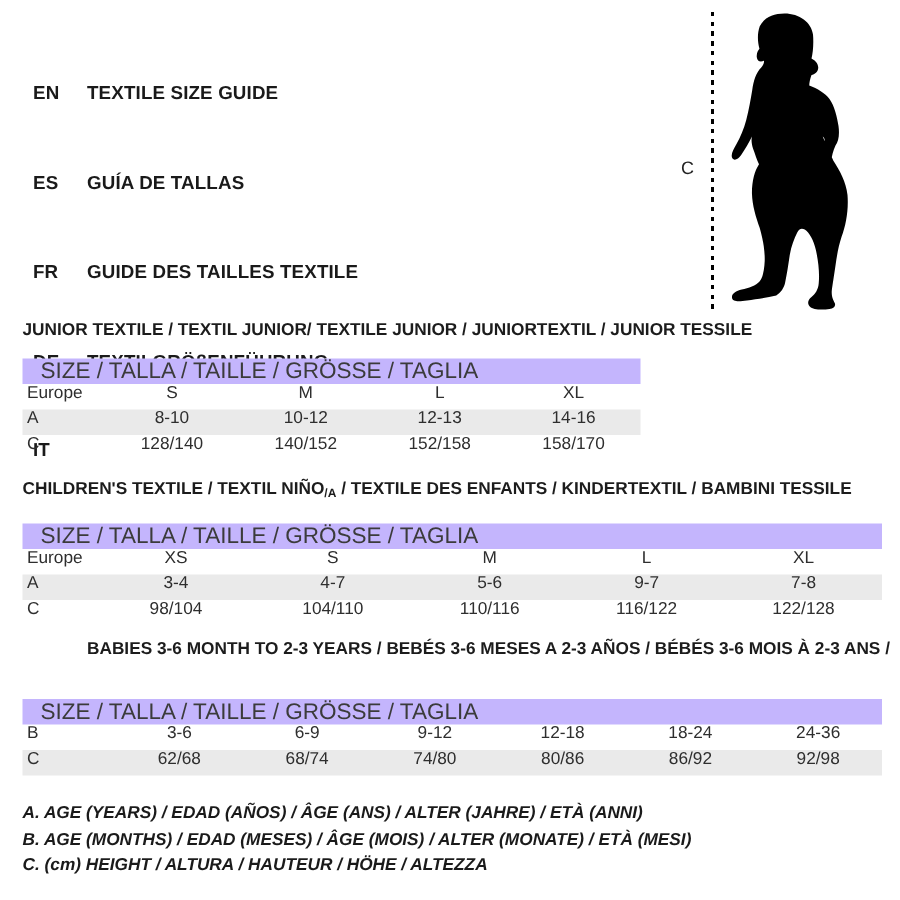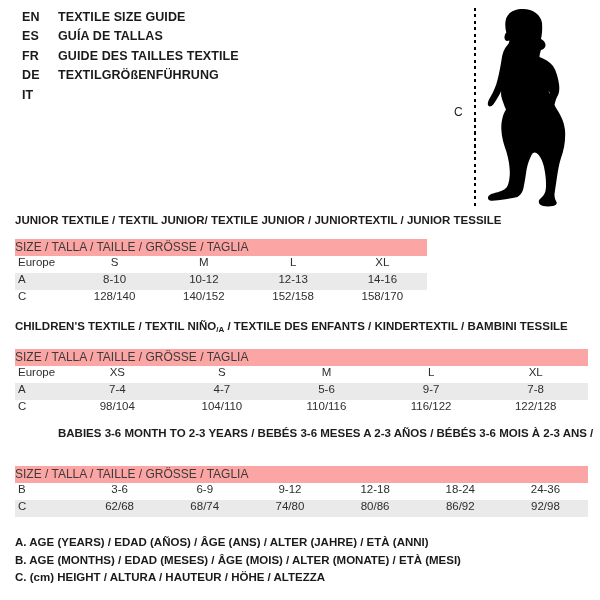--- a/index.html
+++ b/index.html
@@ -4,50 +4,50 @@
 <style>
   * { margin:0; padding:0; box-sizing:border-box; }
   html,body { background:#fff; }
   #page {
     position:relative; width:600px; height:600px; background:#ffffff;
     font-family:"Liberation Sans", sans-serif; color:#1a1a1a; overflow:hidden;
   }
 
   
   #langs { position:absolute; left:22px; top:10px; }
-  .lang-row { display:flex; height:19.4px; align-items:flex-start; font-weight:bold; font-size:12.5px; letter-spacing:0.1px; }
+  .lang-row { display:flex; height:19.4px; align-items:flex-end; font-weight:bold; font-size:12.5px; letter-spacing:0.1px;margin-top:40px; }
   .lang-code { width:36px; }
 
   
   #figure { position:absolute; left:440px; top:0; width:160px; height:215px; }
   #measure-line { position:absolute; left:34px; top:8px; width:2px; height:199px;
     background:repeating-linear-gradient(to bottom, #000 0 3px, transparent 3px 6.5px); }
   #measure-label { position:absolute; left:14px; top:105px; font-size:12px; color:#222; }
   #baby-svg { position:absolute; left:40px; top:0; }
 
   
   .sec-title { position:absolute; left:15px; font-weight:bold; font-size:11.5px; color:#1c1c1c; white-space:nowrap;text-align:right; }
   .sec-title .subscript { font-size:8px; vertical-align:-2px; }
   .two-line { line-height:14.5px;margin-left:43px; }
 
   .size-table { position:absolute; left:15px; }
-  .size-bar { height:17px; background:#fca5a5; color:#3b3b3b; font-size:12px; line-height:17px; padding-left:0; }
+  .size-bar { height:17px; background:#c4b5fd; color:#3b3b3b; font-size:15px; line-height:17px; padding-left:12px; }
   .t-row { display:flex; height:17px; font-size:11.5px; color:#2e2e2e; }
   .t-row.shaded { background:#eaeaea; }
   .t-row .lbl { padding-left:3px; }
   .t-row .val { flex:1; text-align:center; }
   .junior  { width:412px; top:239px; }
   .junior  .lbl { width:55px; }
   .children { width:573px; top:349px; }
   .children .lbl { width:50px; }
   .babies  { width:573px; top:466px; }
   .babies  .lbl { width:62px; }
 
   
-  #footnotes { position:absolute; left:15px; top:534px; font-weight:bold; font-size:11.5px; line-height:17.5px; }
+  #footnotes { position:absolute; left:15px; top:534px; font-weight:bold; font-size:11.5px; line-height:17.5px;font-style:italic; }
 </style>
 </head>
 <body>
 
 <div id="page">
 
   <div id="langs">
     <div class="lang-row">
       <span class="lang-code">EN</span>
       <span>TEXTILE SIZE GUIDE</span>
@@ -137,21 +137,21 @@
     <div class="t-row">
       <span class="lbl">Europe</span>
       <span class="val">XS</span>
       <span class="val">S</span>
       <span class="val">M</span>
       <span class="val">L</span>
       <span class="val">XL</span>
     </div>
     <div class="t-row shaded">
       <span class="lbl">A</span>
-      <span class="val">7-4</span>
+      <span class="val">3-4</span>
       <span class="val">4-7</span>
       <span class="val">5-6</span>
       <span class="val">9-7</span>
       <span class="val">7-8</span>
     </div>
     <div class="t-row">
       <span class="lbl">C</span>
       <span class="val">98/104</span>
       <span class="val">104/110</span>
       <span class="val">110/116</span>

